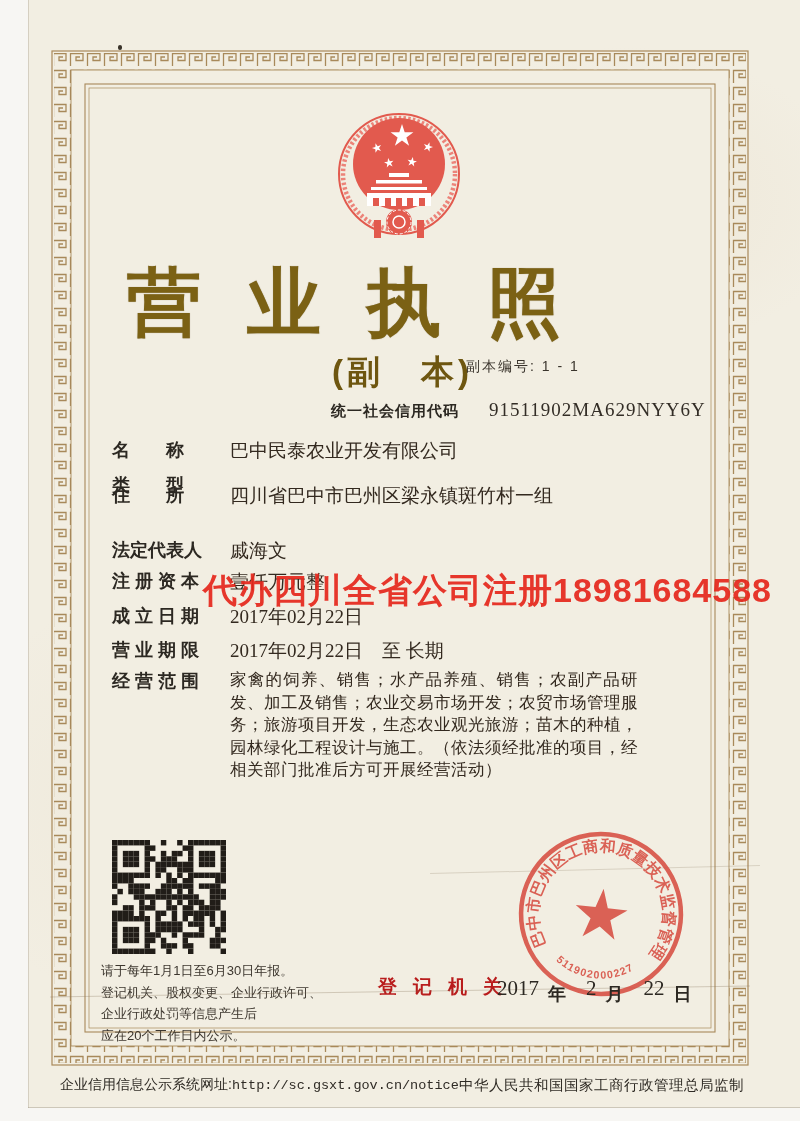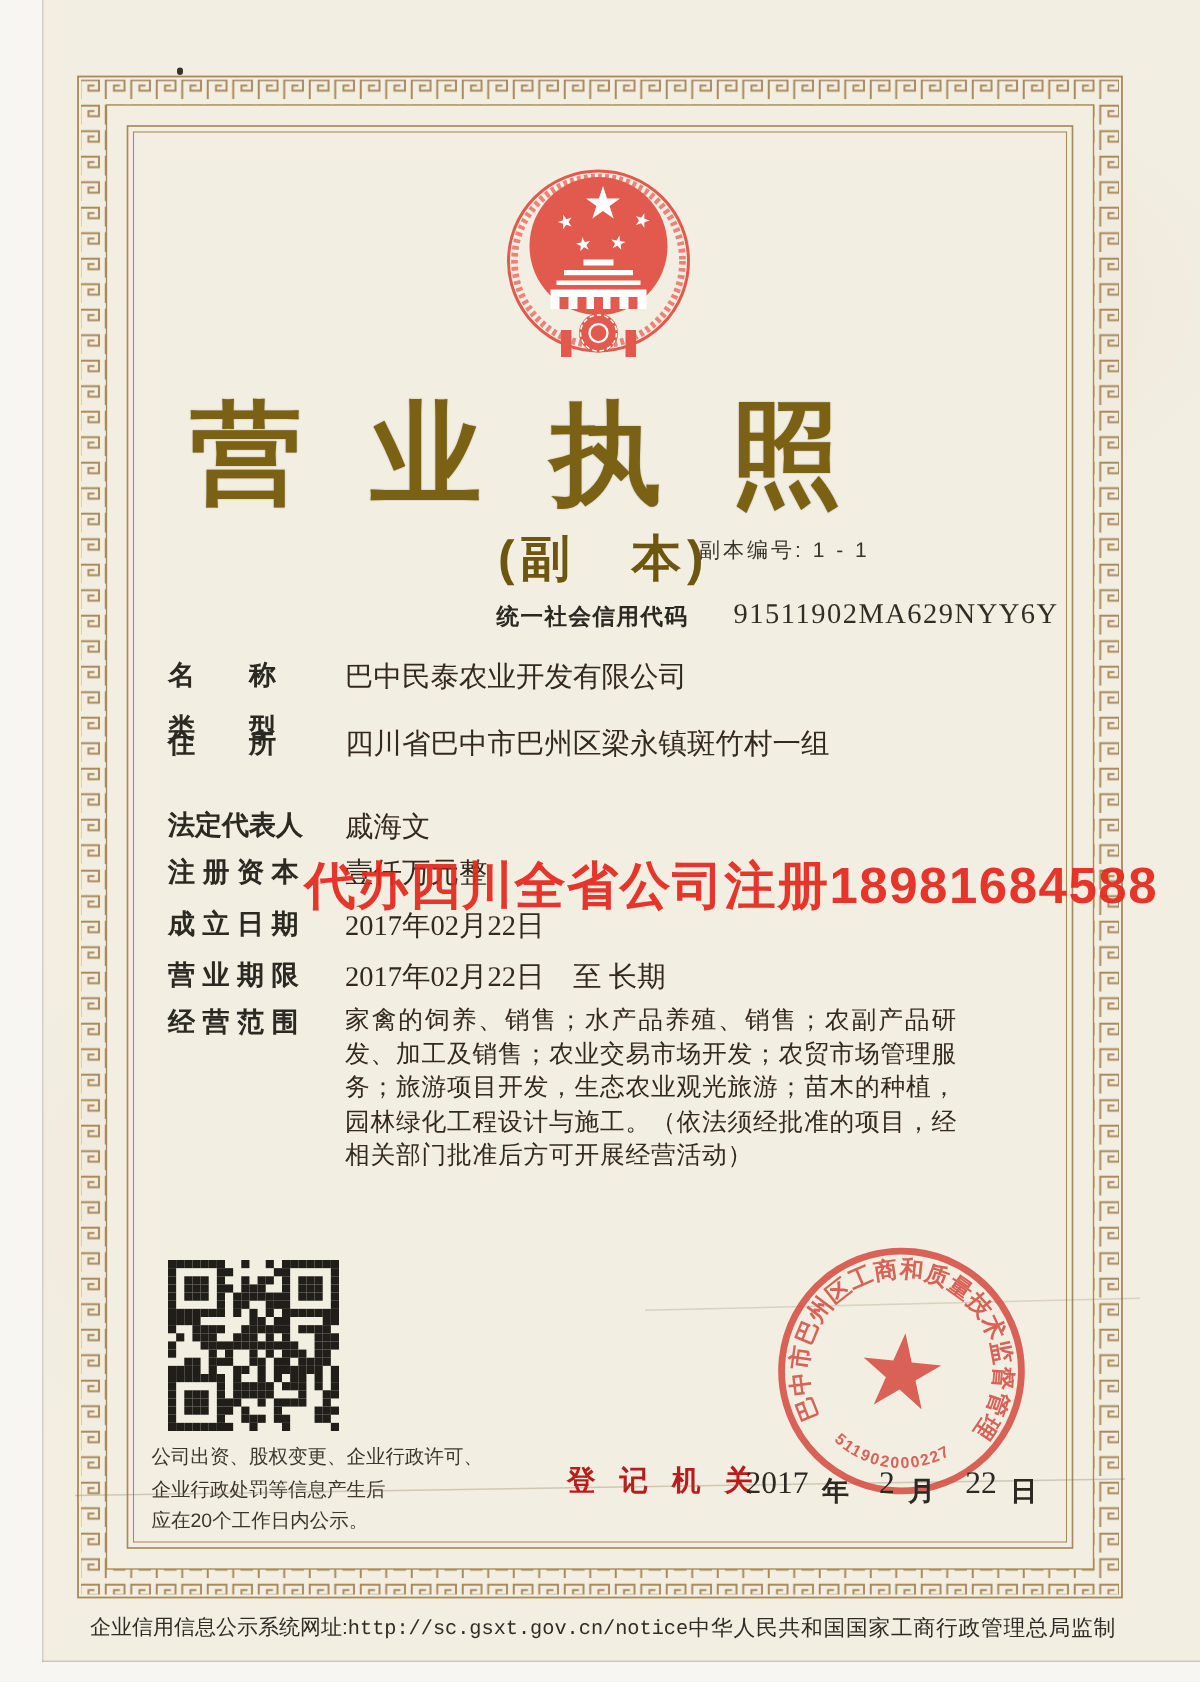--- a/index.html
+++ b/index.html
@@ -441,21 +441,22 @@
       <rect x="27" y="108" width="5.4" height="5.4"></rect>
       <rect x="32.400000000000006" y="108" width="5.4" height="5.4"></rect>
       <rect x="37.800000000000004" y="108" width="5.4" height="5.4"></rect>
       <rect x="54" y="108" width="5.4" height="5.4"></rect>
       <rect x="75.60000000000001" y="108" width="5.4" height="5.4"></rect>
       <rect x="108" y="108" width="5.4" height="5.4"></rect>
     </svg>
 </div>
 
 <div class="notice">
-  <div>公司出资、股权变更、企业行政许可、</div>
+  <div>请于每年1月1日至6月30日年报。</div>
+  <div>登记机关、股权变更、企业行政许可、</div>
   <div>企业行政处罚等信息产生后</div>
   <div>应在20个工作日内公示。</div>
 </div>
 
 <div class="reg">登记机关</div>
 
 <svg class="seal" viewBox="0 0 168 168" xmlns="http://www.w3.org/2000/svg">
   <defs>
     <path id="ringPath" d="M33.2,119.6 A62,62 0 1 1 134.8,119.6" fill="none"></path>
     <path id="numPath" d="M42.9,133 A64,64 0 0 0 125.1,133" fill="none"></path>

